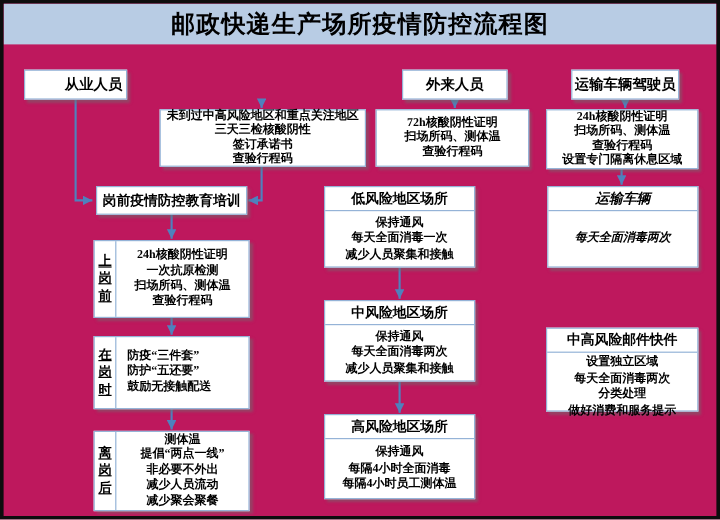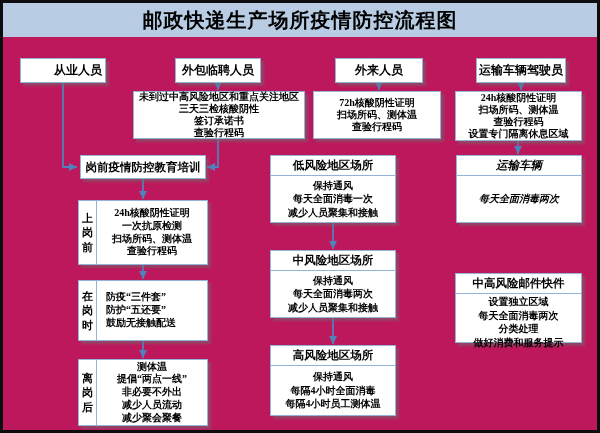--- a/index.html
+++ b/index.html
@@ -30,21 +30,21 @@
   .req{
     display:flex;flex-direction:column;justify-content:center;
     font-size:10px;line-height:1.22;text-align:center;white-space:pre-line;
     padding:1px 2px;
   }
   .stage{display:flex;}
   .stage-label{
     width:18px;box-sizing:border-box;border-right:1px solid var(--box_border);
     display:flex;align-items:center;justify-content:center;
     font-size:11px;line-height:1.3;text-align:center;
-    word-break:break-all;padding:0 2px;
+    word-break:break-all;padding:0 2px;text-decoration:underline;
   }
   .stage-body{
     flex:1;display:flex;flex-direction:column;justify-content:center;
     font-size:10px;line-height:1.28;text-align:center;white-space:pre-line;
     padding:1px 2px;
   }
   .stage-body.align-left{text-align:left;padding-left:9px;}
   .sec{display:flex;flex-direction:column;}
   .sec-hdr{
     height:19px;flex:0 0 19px;border-bottom:1px solid var(--box_border);
@@ -100,23 +100,20 @@
     <path class="conn" marker-end="url(#ah)" d="M140,338 V355"></path>
     <path class="conn" marker-end="url(#ah)" d="M376,80 V87"></path>
     <path class="conn" marker-end="url(#ah)" d="M518,80 V87"></path>
     <path class="conn" marker-end="url(#ah)" d="M515,138 V151"></path>
     <path class="conn" marker-end="url(#ah)" d="M330,220 V246"></path>
     <path class="conn" marker-end="url(#ah)" d="M330,315 V341"></path>
   </svg>
 
   <div class="box hdr" id="b-practitioners">
     <span>从业人员</span>
-  </div>
-  <div class="box hdr" id="b-outsourced">
-    <span>外包临聘人员</span>
   </div>
   <div class="box hdr" id="b-visitors">
     <span>外来人员</span>
   </div>
   <div class="box hdr" id="b-drivers">
     <span>运输车辆驾驶员</span>
   </div>
 
   <div class="box req" id="b-outsourced-req">未到过中高风险地区和重点关注地区
 三天三检核酸阴性

